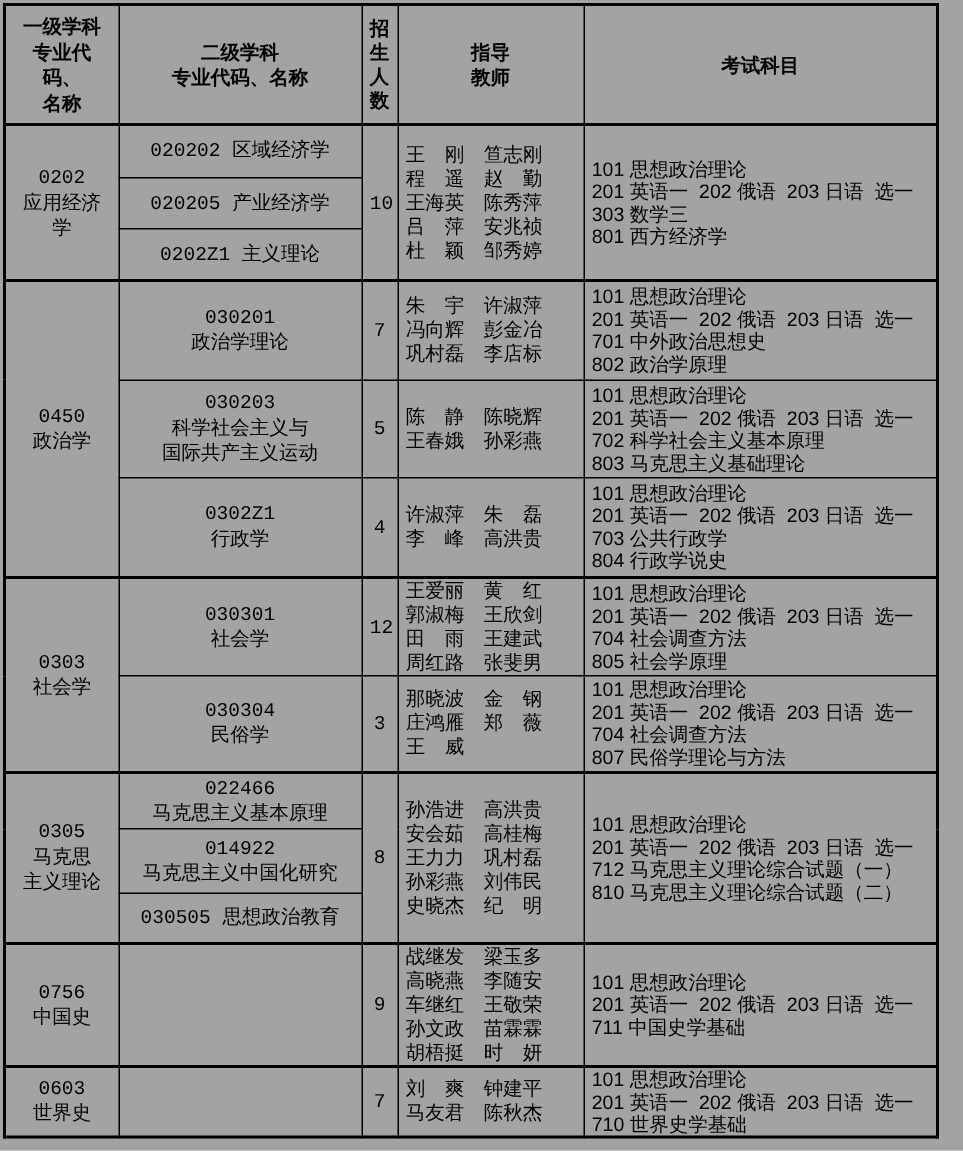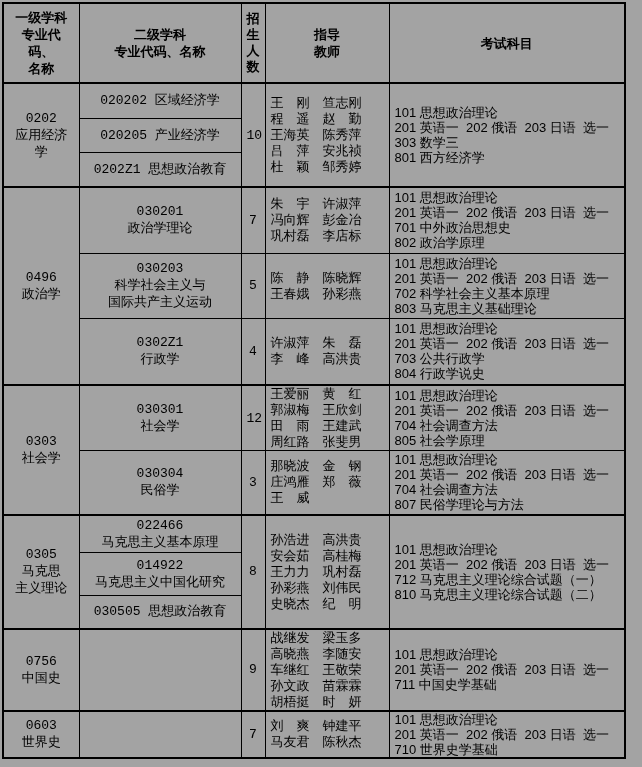--- a/index.html
+++ b/index.html
@@ -102,25 +102,25 @@
 杜　颖　邹秀婷</td>
       <td class="exams" rowspan="3">101 思想政治理论
 201 英语一  202 俄语  203 日语  选一
 303 数学三
 801 西方经济学</td>
     </tr>
     <tr class="h34">
       <td class="sub">020205 产业经济学</td>
     </tr>
     <tr class="h35">
-      <td class="sub">0202Z1 思想政治教育</td>
+      <td class="sub">0202Z1 主义理论</td>
     </tr>
 
     <tr class="block-start h66">
-      <td class="code" rowspan="3">0496
+      <td class="code" rowspan="3">0450
 政治学</td>
       <td class="sub">030201
 政治学理论</td>
       <td class="quota">7</td>
       <td class="teachers">朱　宇　许淑萍
 冯向辉　彭金冶
 巩村磊　李店标</td>
       <td class="exams">101 思想政治理论
 201 英语一  202 俄语  203 日语  选一
 701 中外政治思想史

